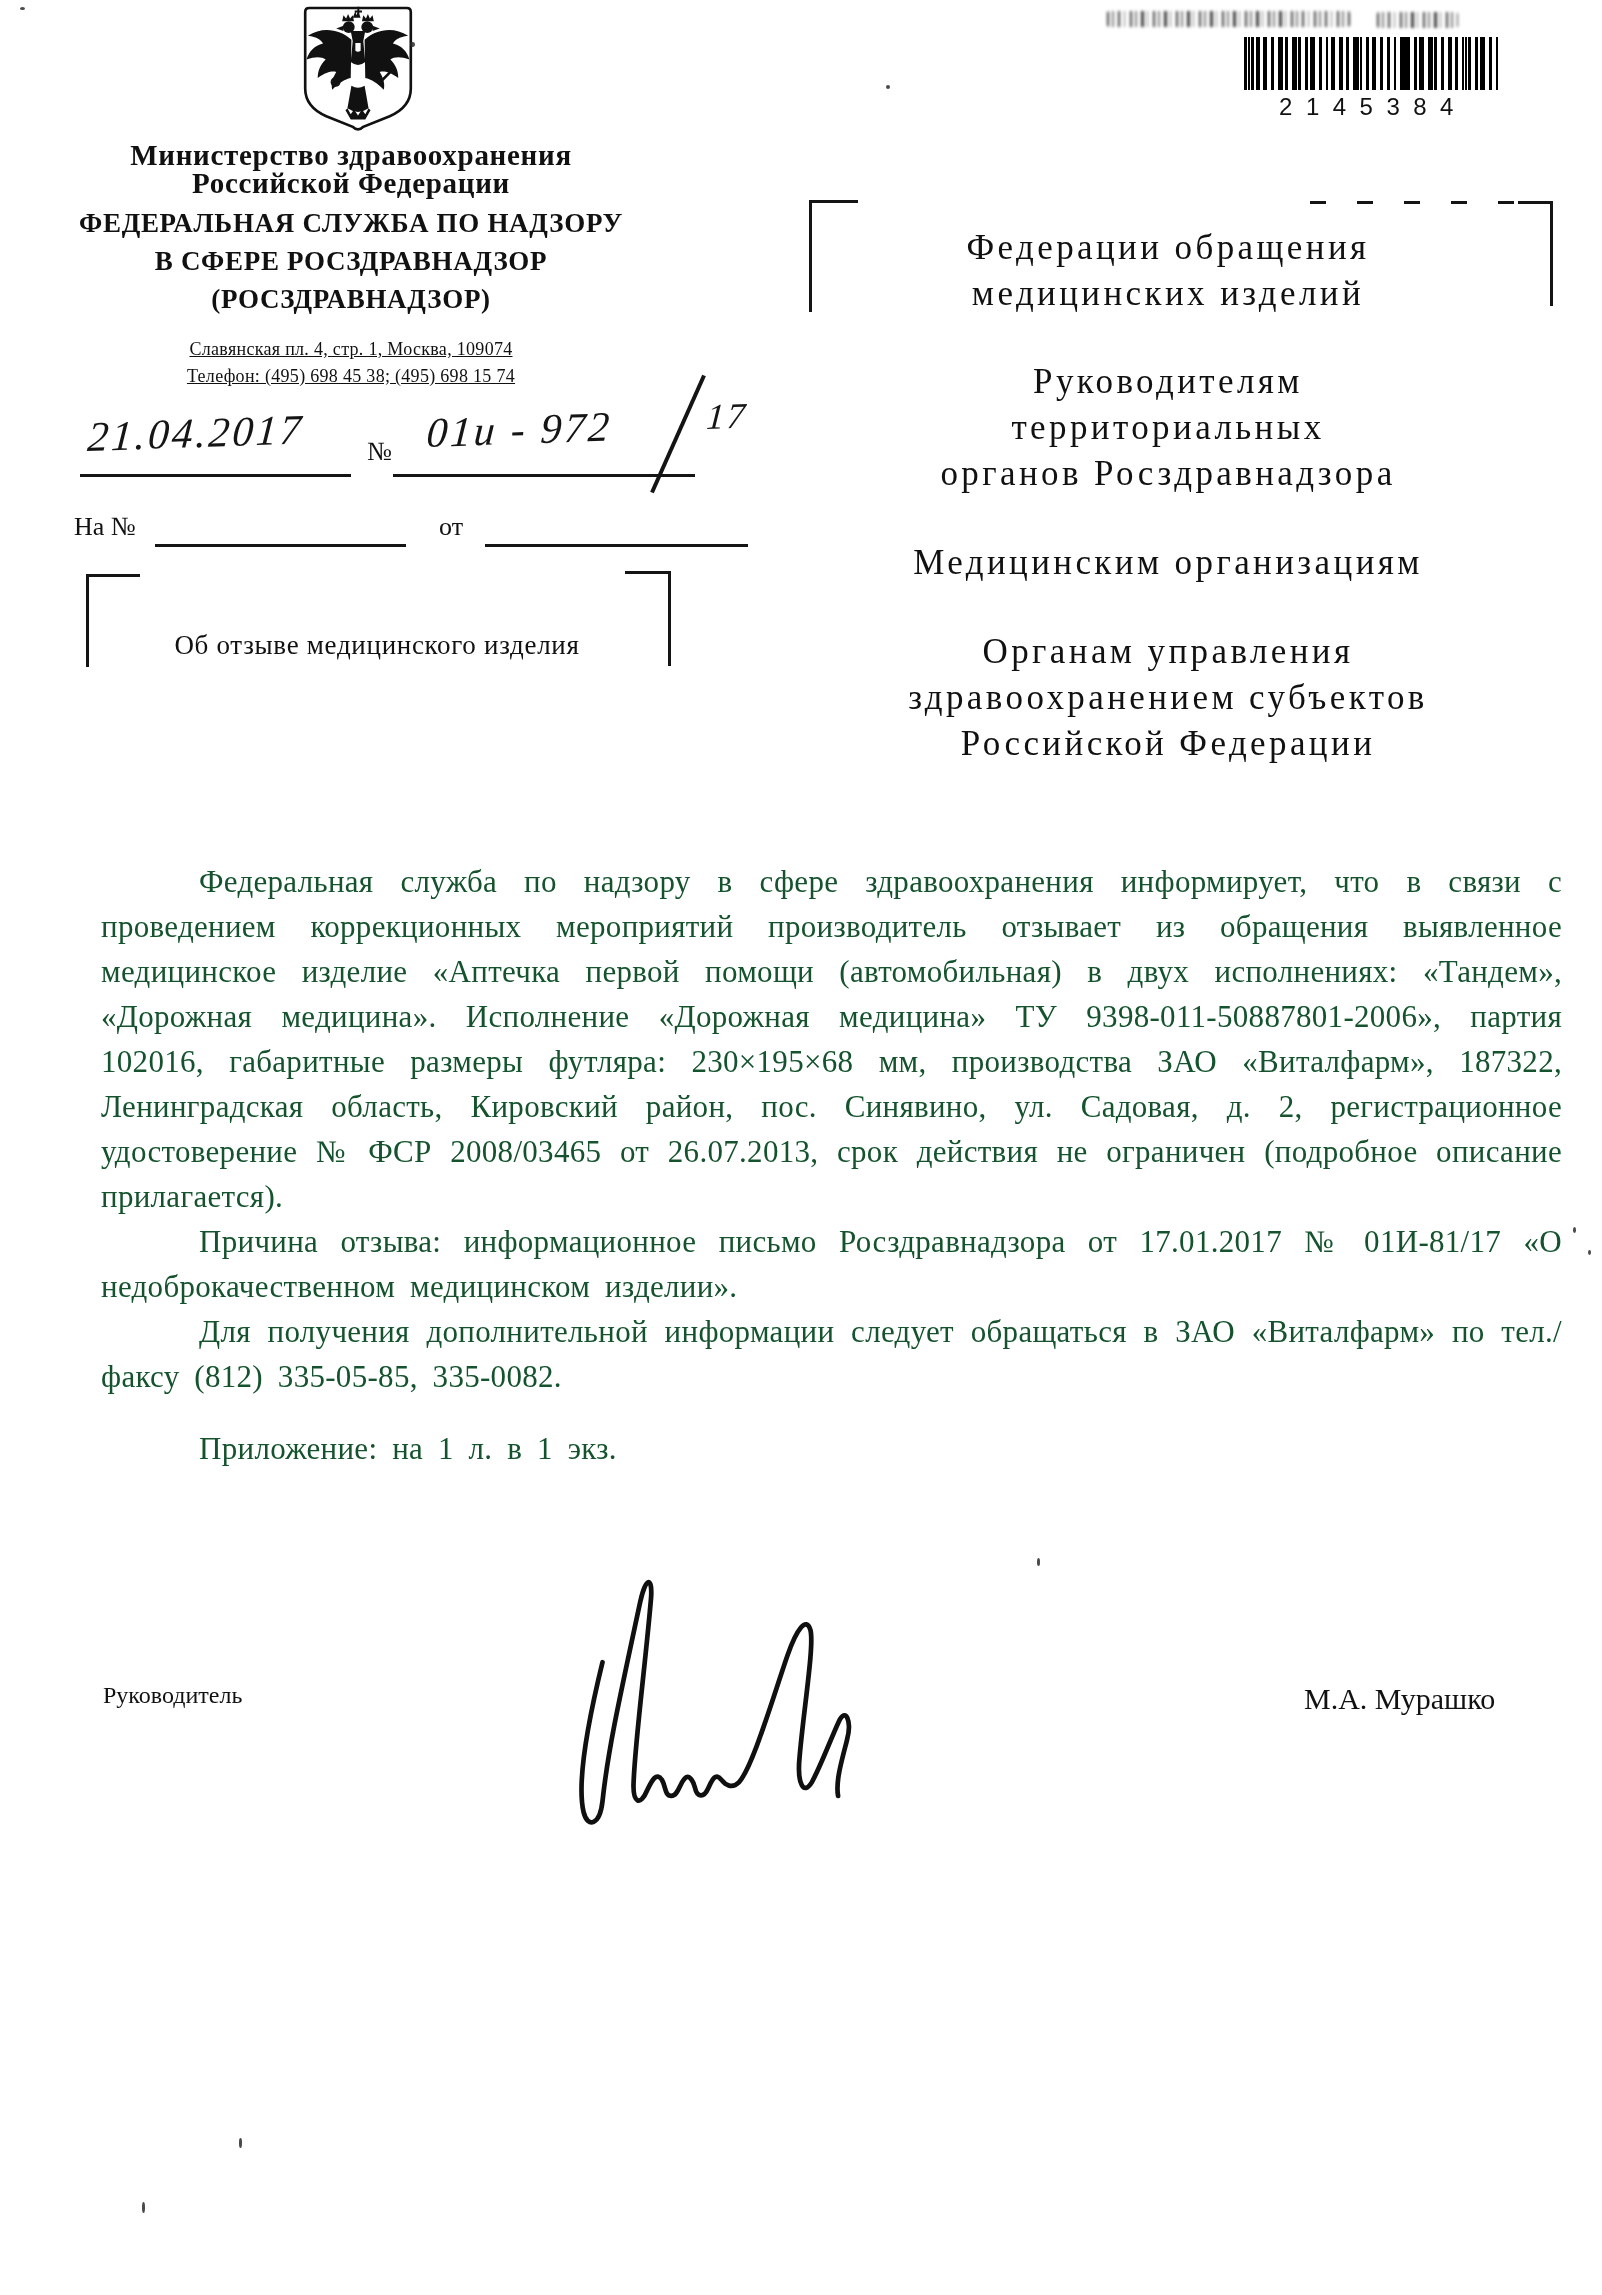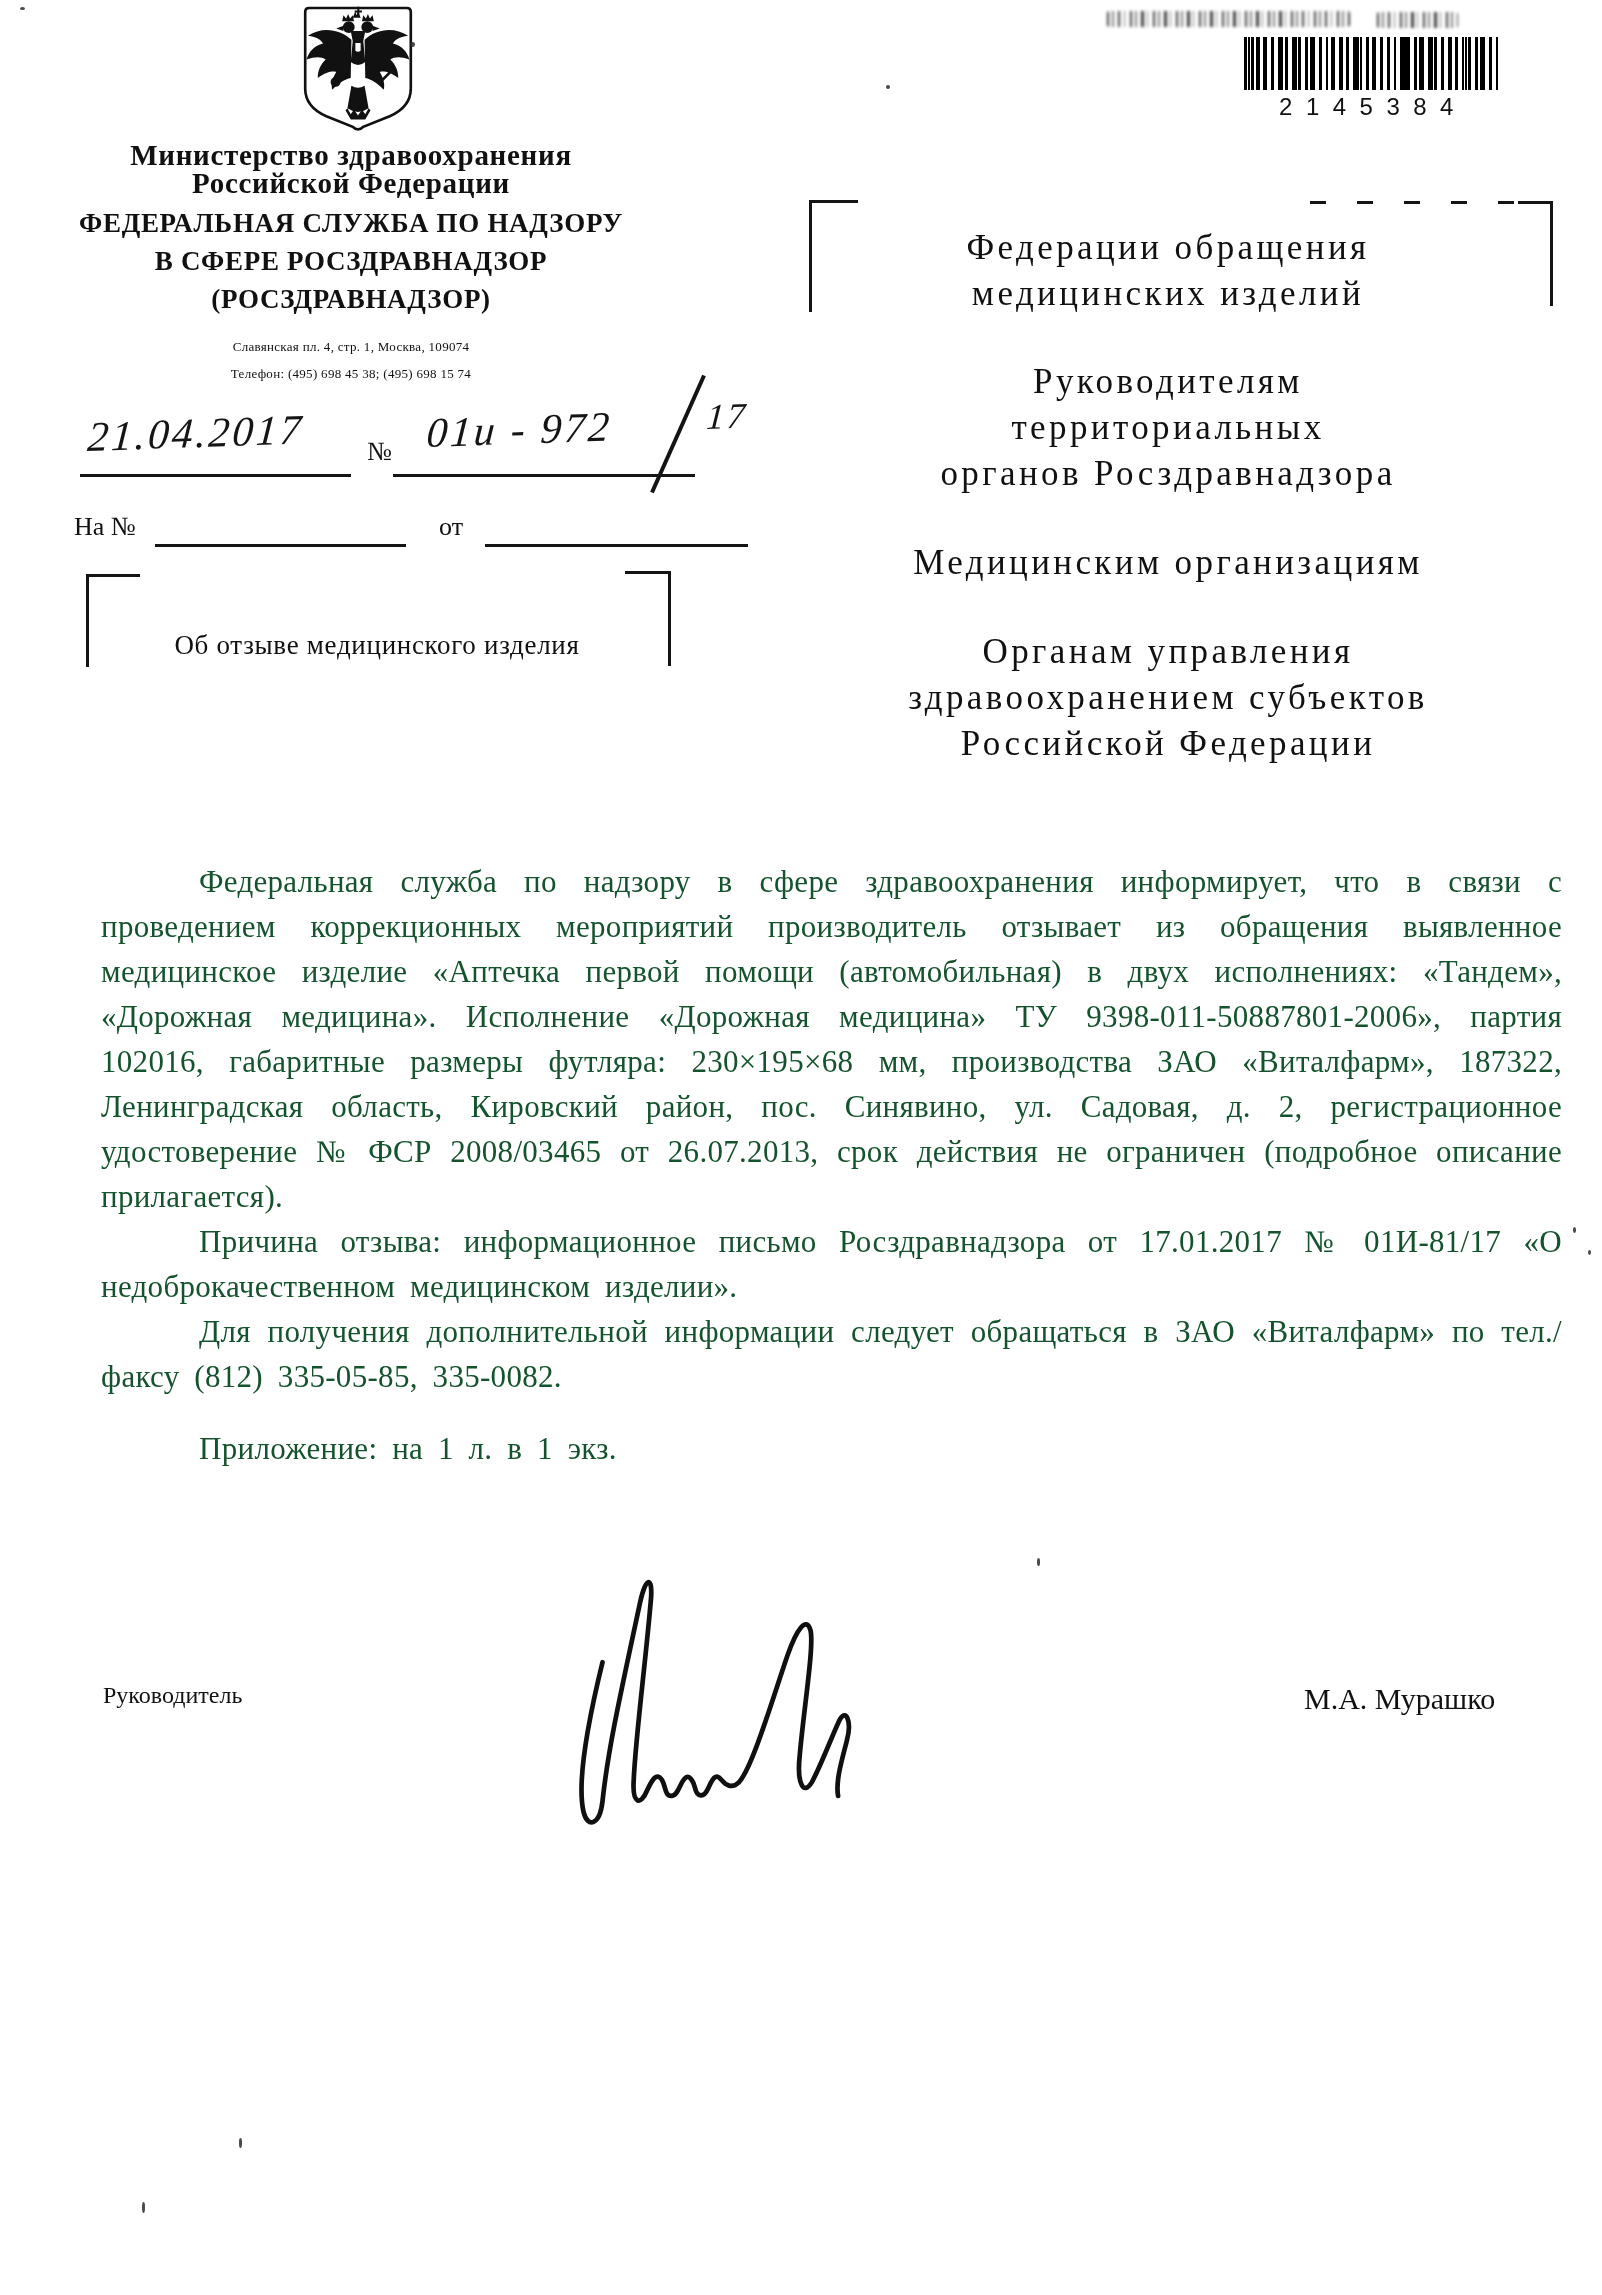--- a/index.html
+++ b/index.html
@@ -9,21 +9,21 @@
     position:relative;
     font-family:"Liberation Serif","DejaVu Serif",serif;
     color:#111;
     overflow:hidden;
   }
   .abs{position:absolute;}
   
   .lh-block{left:47px;width:608px;text-align:center;}
   .ministry{font-weight:bold;font-size:29px;letter-spacing:0.7px;}
   .service{font-weight:bold;font-size:27px;letter-spacing:0.7px;}
-  .contact{font-size:13px;letter-spacing:0.3px;}
+  .contact{font-size:18px;letter-spacing:0.3px;text-decoration:underline;}
   .emblem{left:297px;top:4px;width:122px;height:132px;}
   
   .hw{
     font-style:italic;
     font-size:42px;
     letter-spacing:2.7px;
     transform:rotate(-2deg) skewX(-6deg);
     transform-origin:left bottom;
     white-space:nowrap;
     color:#151515;

